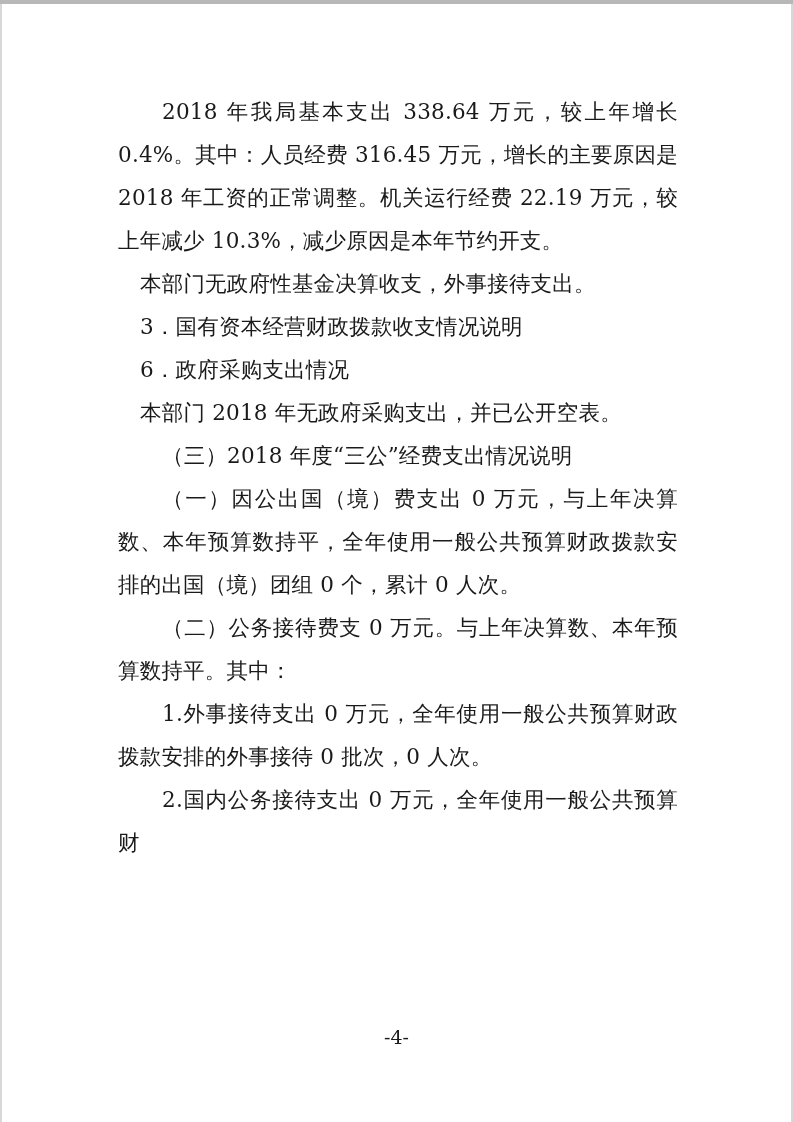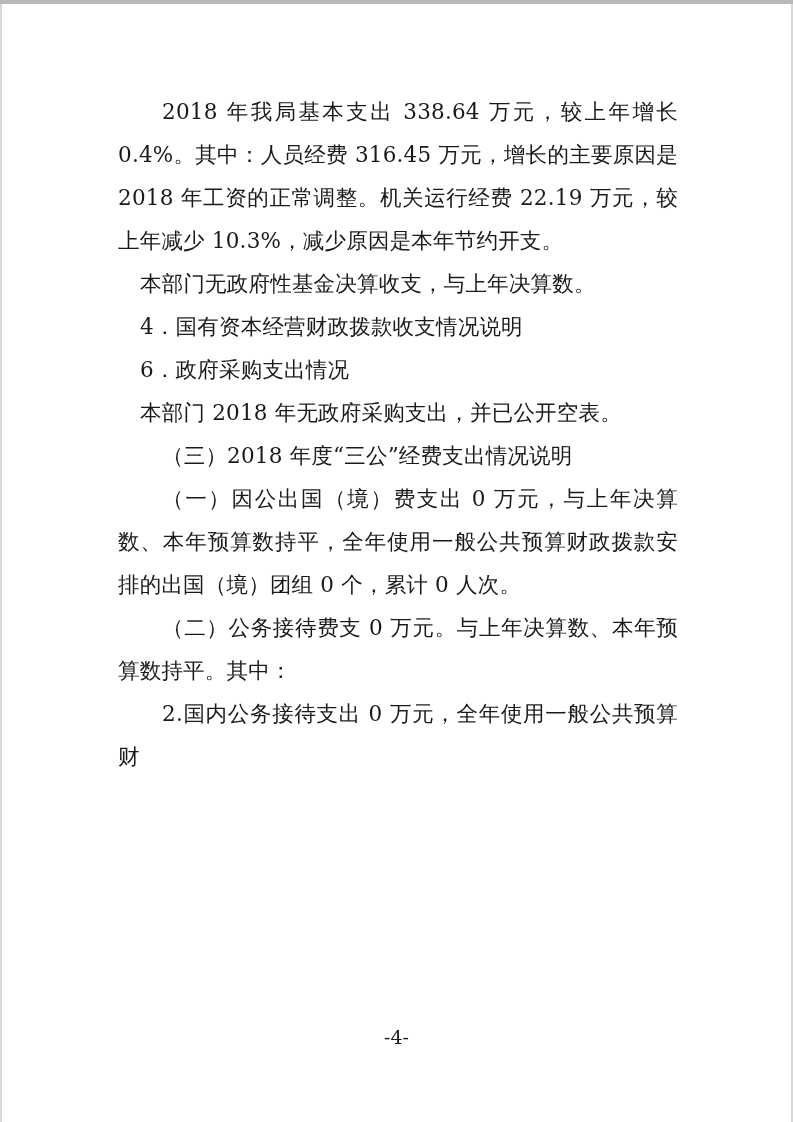--- a/index.html
+++ b/index.html
@@ -65,24 +65,25 @@
 </style>
 </head>
 <body>
 
 <div class="page">
   <div class="edge-left"></div>
   <div class="edge-right"></div>
 
   <div class="content">
     <p class="para indent2">2018 年我局基本支出 338.64 万元，较上年增长 0.4%。其中：人员经费 316.45 万元，增长的主要原因是 2018 年工资的正常调整。机关运行经费 22.19 万元，较上年减少 10.3%，减少原因是本年节约开支。</p>
-    <p class="para indent1">本部门无政府性基金决算收支，与上年决算数。</p>
-    <p class="para indent1">4．国有资本经营财政拨款收支情况说明</p>
+    <p class="para indent1">本部门无政府性基金决算收支，外事接待支出。</p>
+    <p class="para indent1">3．国有资本经营财政拨款收支情况说明</p>
     <p class="para indent1">6．政府采购支出情况</p>
     <p class="para indent1">本部门 2018 年无政府采购支出，并已公开空表。</p>
     <p class="para indent2">（三）2018 年度“三公”经费支出情况说明</p>
     <p class="para indent2">（一）因公出国（境）费支出 0 万元，与上年决算数、本年预算数持平，全年使用一般公共预算财政拨款安排的出国（境）团组 0 个，累计 0 人次。</p>
     <p class="para indent2">（二）公务接待费支 0 万元。与上年决算数、本年预算数持平。其中：</p>
+    <p class="para indent2">1.外事接待支出 0 万元，全年使用一般公共预算财政拨款安排的外事接待 0 批次，0 人次。</p>
     <p class="para indent2">2.国内公务接待支出 0 万元，全年使用一般公共预算财</p>
   </div>
 
   <div class="pagenum">-4-</div>
 </div>
 
 </body></html>

